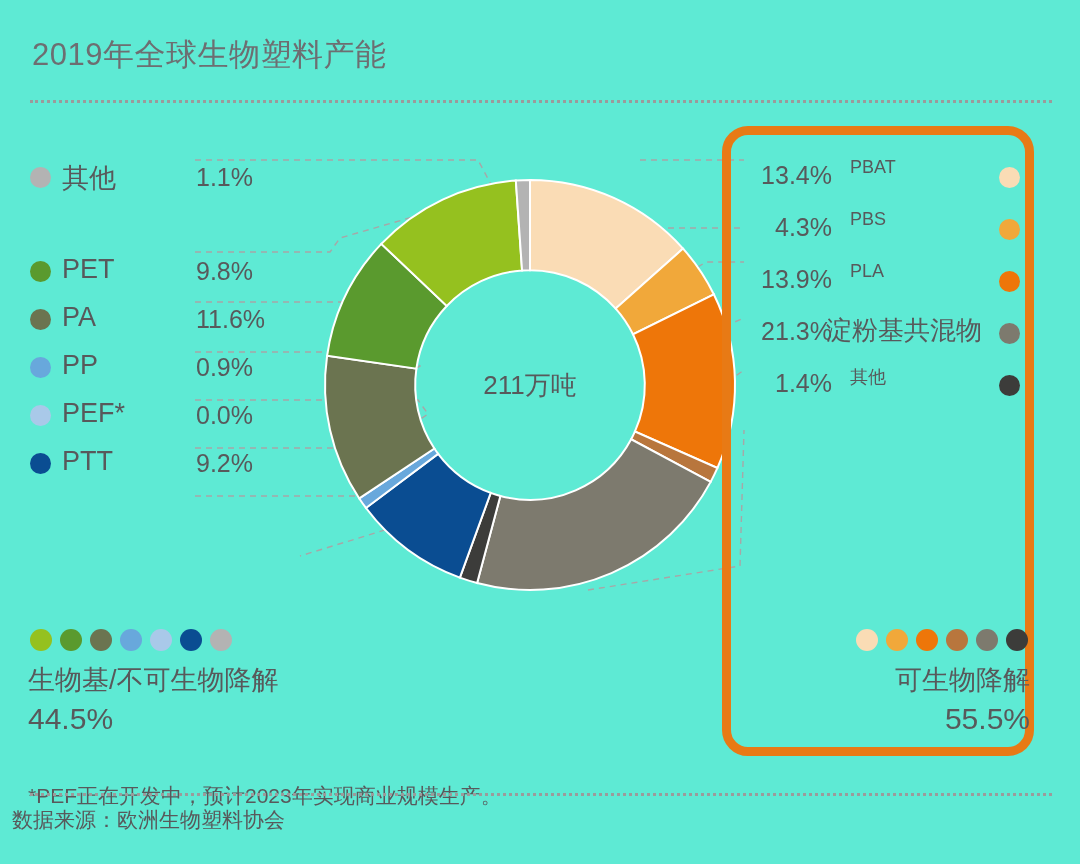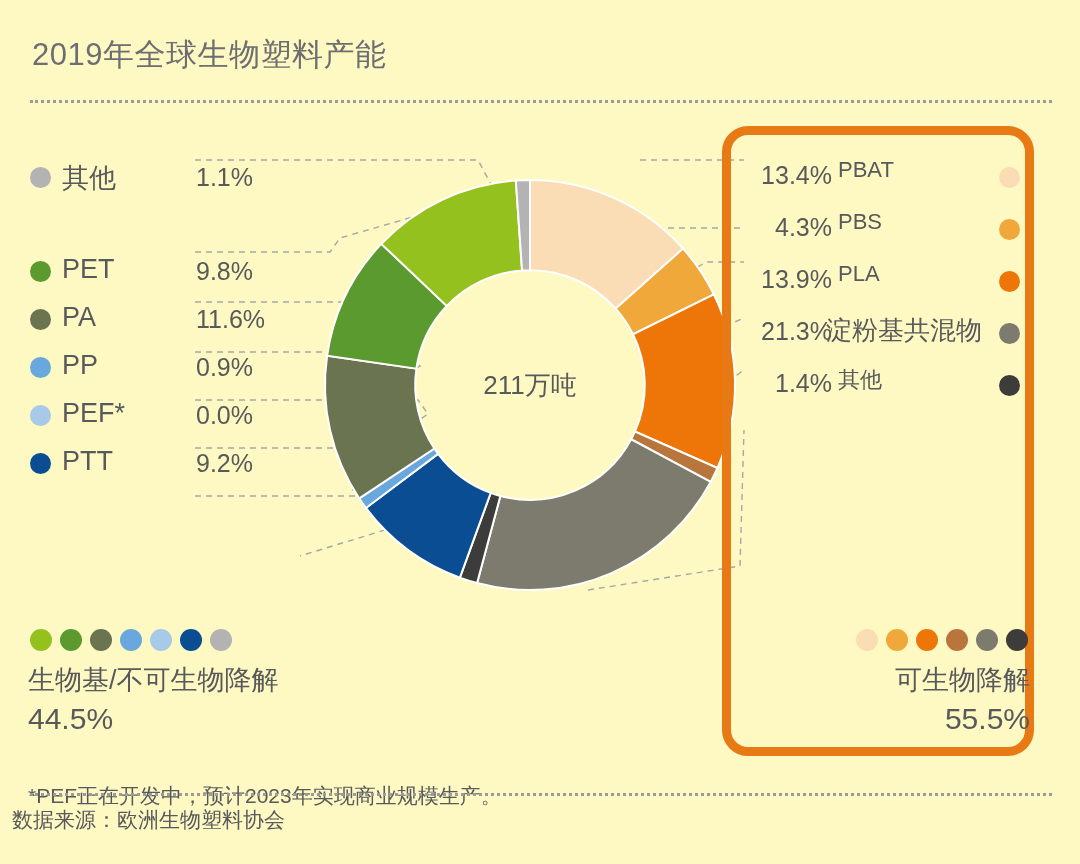--- a/index.html
+++ b/index.html
@@ -9,21 +9,21 @@
   }
   body {
     font-family: "Liberation Sans", "DejaVu Sans", sans-serif;
     color: #58595b;
     -webkit-font-smoothing: antialiased;
   }
   #page {
     position: relative;
     width: 1080px;
     height: 864px;
-    background: #fef9c3;
+    background: #5eead4;
     overflow: hidden;
   }
 
   
   .page-title {
     position: absolute;
     left: 32px;
     top: 34px;
     font-size: 31px;
     font-weight: 400;
@@ -133,23 +133,23 @@
     position: absolute;
     right: 196px;
     top: 5px;
     font-size: 25px;
     color: #58595b;
     white-space: nowrap;
     text-align: right;
   }
   .rlegend-label {
     position: absolute;
-    left: 102px;
+    left: 114px;
     top: 1px;
-    font-size: 22px;
+    font-size: 18px;
     color: #58595b;
     white-space: nowrap;
   }
   .rlegend-dot {
     position: absolute;
     right: 8px;
     top: 11px;
     width: 21px;
     height: 21px;
     border-radius: 50%;

